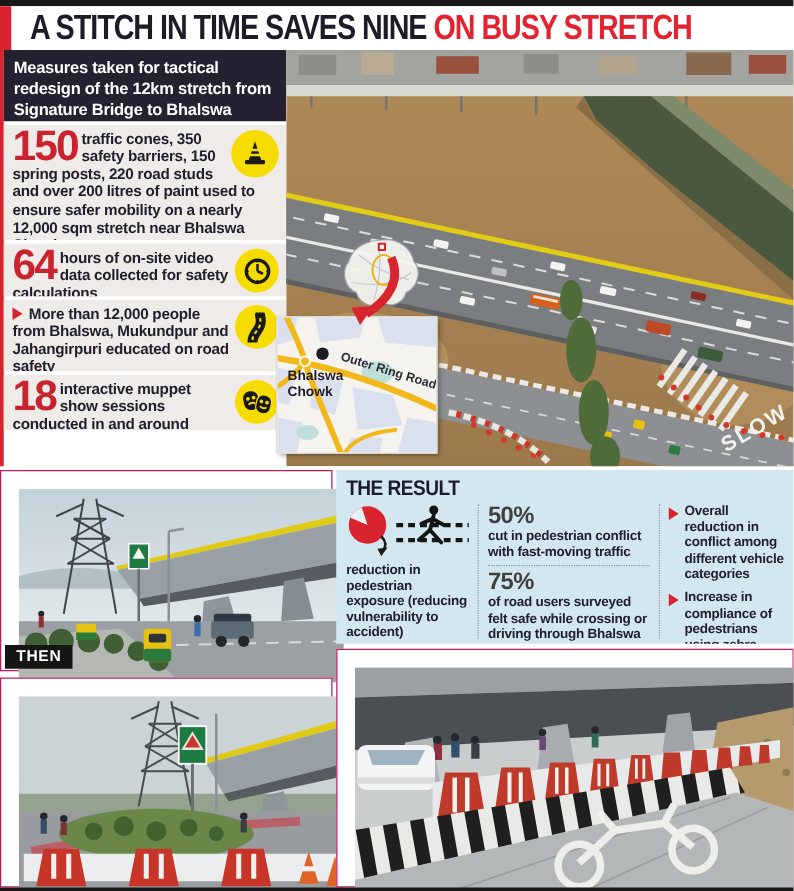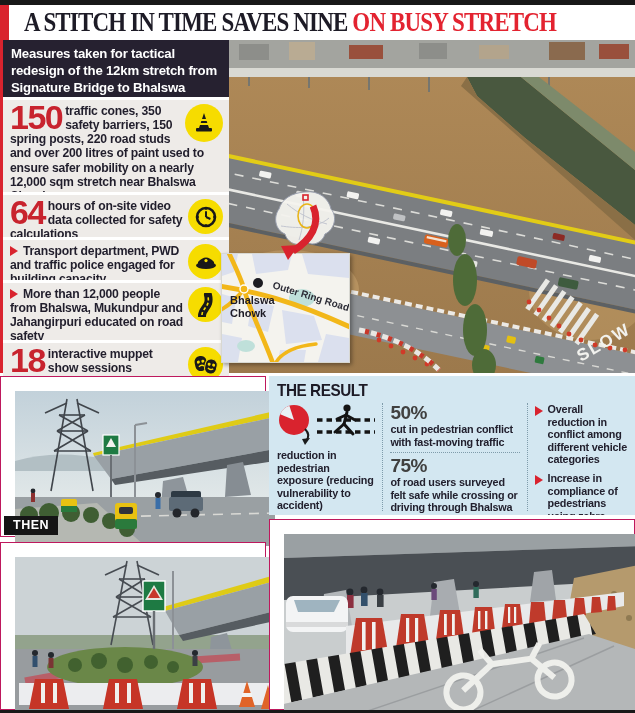--- a/index.html
+++ b/index.html
@@ -2,21 +2,21 @@
 <html><head>
 <meta charset="utf-8">
 <style>
   html,body{margin:0;padding:0;background:#ffffff;}
   .poster{
     position:relative;width:635px;height:713px;overflow:hidden;
     background:#ffffff;font-family:"Liberation Sans",sans-serif;color:#1d1b26;
   }
   
   .top-rule{position:absolute;left:0;top:0;width:635px;height:5px;background:#181818;}
-  .headline-bar{position:absolute;left:0;top:5px;width:635px;height:50px;background:#fff;font-family:Liberation Serif, serif;}
+  .headline-bar{position:absolute;left:0;top:5px;width:635px;height:50px;background:#fff;}
   .headline-accent{position:absolute;left:0;top:0;width:9px;height:35px;background:#d9232e;}
   .headline-text{
     position:absolute;left:24px;top:0;height:35px;line-height:34px;white-space:nowrap;
     font-size:28px;font-weight:800;letter-spacing:-1px;
     transform:scaleX(.82);transform-origin:0 50%;
   }
   .headline-text .hl-main{color:#1d1b26;}
   .headline-text .hl-red{color:#e32330;}
   
   .left-panel{position:absolute;left:0;top:40px;width:229px;height:333px;}
@@ -129,30 +129,20 @@
               <line x1="12" y1="12" x2="16.4" y2="14" stroke="#191919" stroke-width="2"></line>
               <line x1="12" y1="3" x2="12" y2="5" stroke="#191919" stroke-width="1.4"></line>
               <line x1="12" y1="19" x2="12" y2="21" stroke="#191919" stroke-width="1.4"></line>
               <line x1="3" y1="12" x2="5" y2="12" stroke="#191919" stroke-width="1.4"></line>
               <line x1="19" y1="12" x2="21" y2="12" stroke="#191919" stroke-width="1.4"></line>
             </svg>
         </span>
         <p><b>hours</b><span> of on-site video data collected for safety calculations</span></p>
       </div>
 
-      <div class="fact f-agencies">
-        <span class="icon-circle small">
-          <svg width="24" height="24" viewBox="0 0 24 24">
-              <path d="M4,12 Q12,3 20,12 L20,14 L4,14 Z" fill="#191919"></path>
-              <ellipse cx="12" cy="15.5" rx="10" ry="3.4" fill="#191919"></ellipse>
-              <circle cx="12" cy="10.6" r="1.6" fill="#f6dc00"></circle>
-            </svg>
-        </span>
-        <p><span class="tri"></span><span>Transport department, PWD and traffic police engaged for </span><b>building capacity</b></p>
-      </div>
 
       <div class="fact f-people">
         <span class="icon-circle small">
           <svg width="24" height="24" viewBox="0 0 24 24">
               <path d="M8,23 C8,15 17,14 14,2" fill="none" stroke="#191919" stroke-width="8" stroke-linecap="round"></path>
               <path d="M8,22 C8,15 16.6,14 13.8,3" fill="none" stroke="#f6dc00" stroke-width="1.6" stroke-dasharray="3 2.4"></path>
             </svg>
         </span>
         <p><span class="tri"></span><span>More than </span><b>12,000 people</b><span> from Bhalswa, Mukundpur and Jahangirpuri educated on </span><b>road safety</b></p>
       </div>

